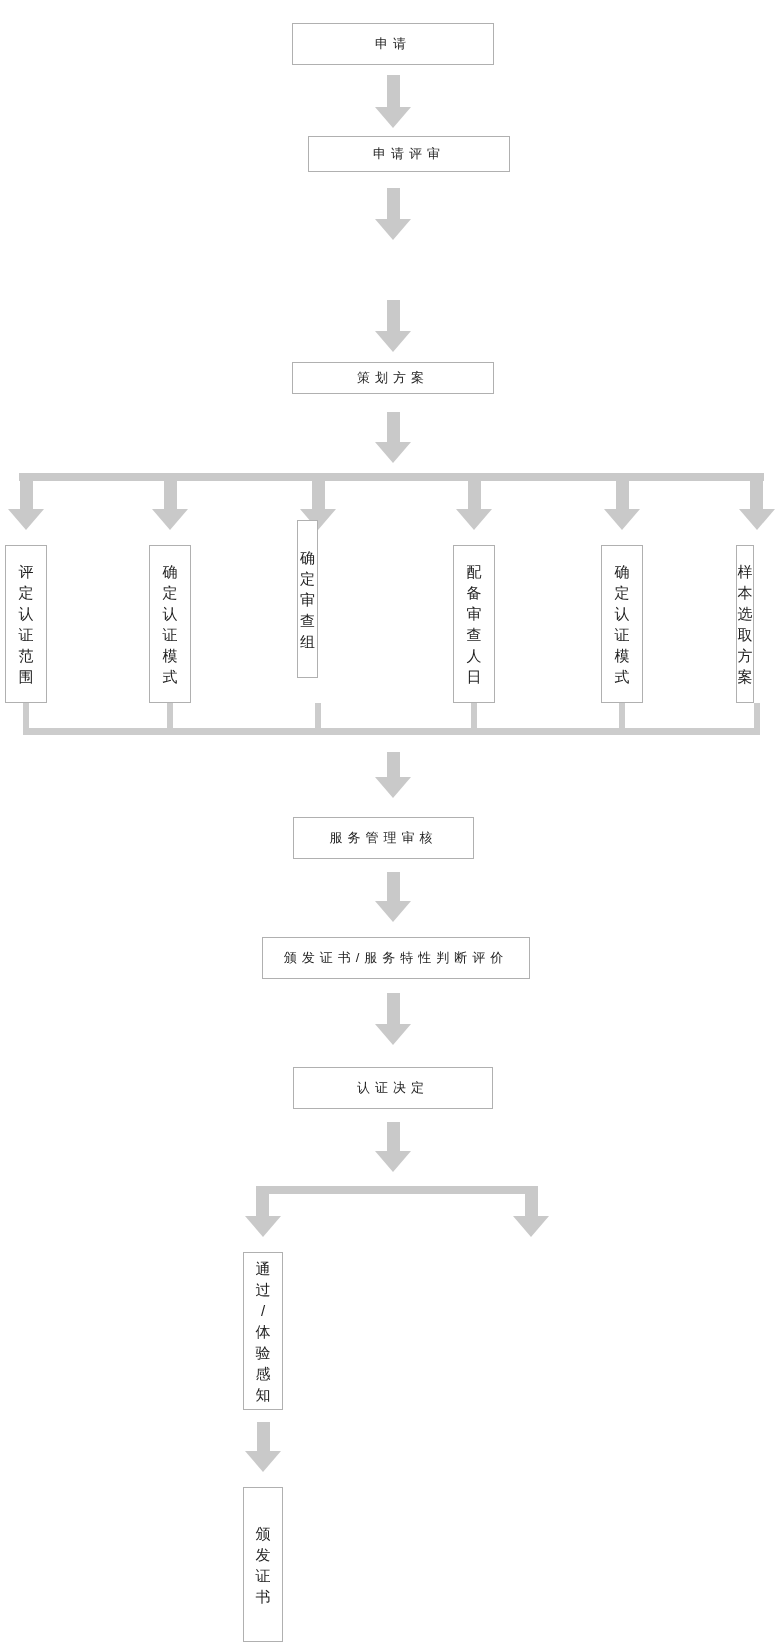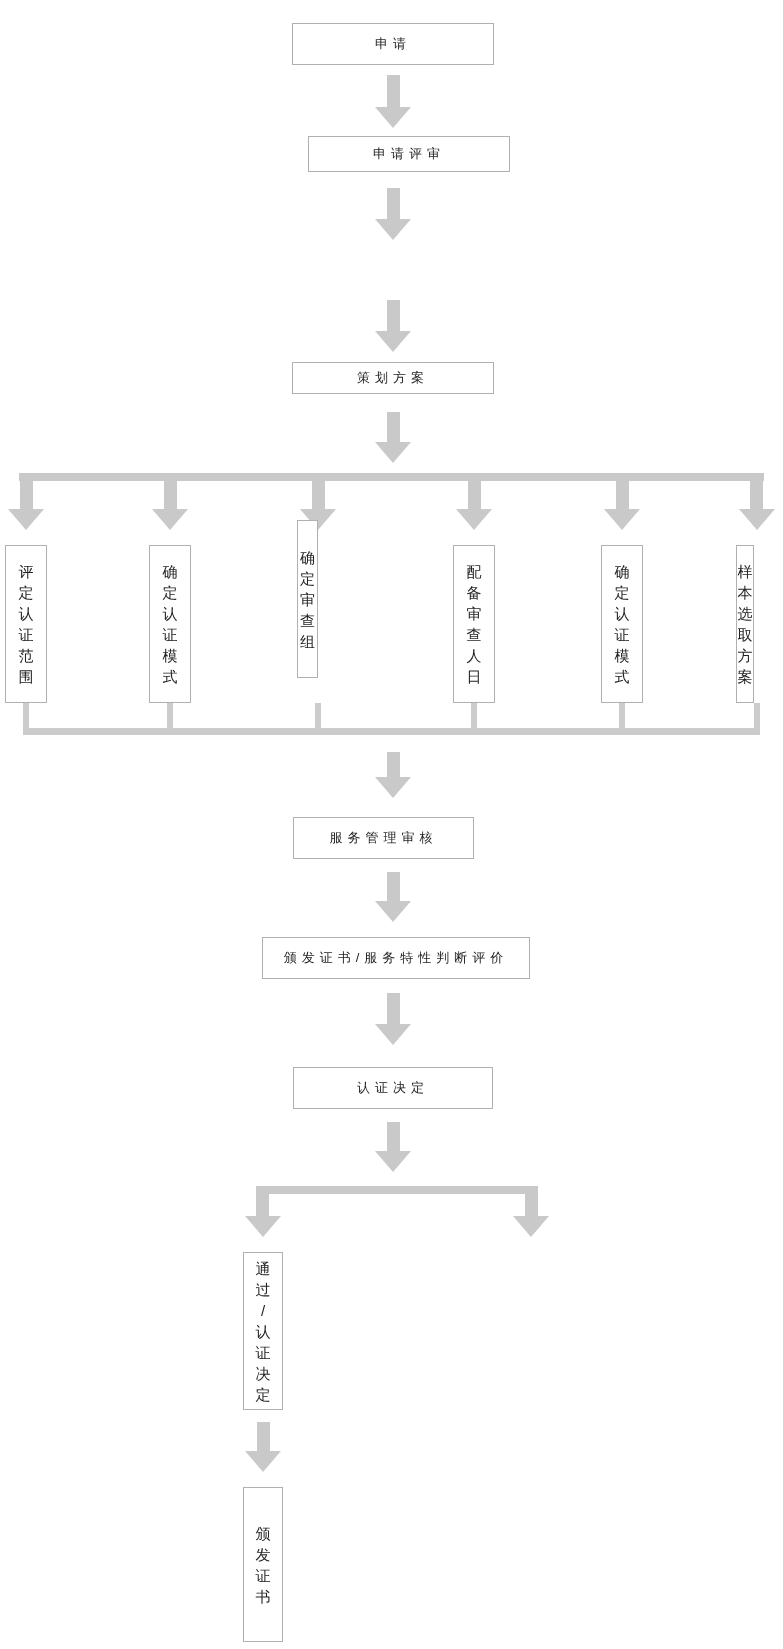--- a/index.html
+++ b/index.html
@@ -165,21 +165,21 @@
     <div class="head"></div>
   </div>
 
   <div class="bar" style="left:256px;top:1186px;width:282px;height:8px"></div>
   <div class="stem-v" style="left:256px;top:1194px;height:22px"></div>
   <div class="stem-v" style="left:525px;top:1194px;height:22px"></div>
   <div class="head-tri" style="left:245px;top:1216px"></div>
   <div class="head-tri" style="left:513px;top:1216px"></div>
 
   <div class="box" style="left:243px;top:1252px;width:40px;height:158px">
-    <span class="vlabel">通过/认证决定</span>
+    <span class="vlabel">通过/体验感知</span>
   </div>
 
   <div class="arrow" style="left:245px;top:1422px;height:50px">
     <div class="stem"></div>
     <div class="head"></div>
   </div>
 
   <div class="box" style="left:243px;top:1487px;width:40px;height:155px">
     <span class="vlabel">颁发证书</span>
   </div>

